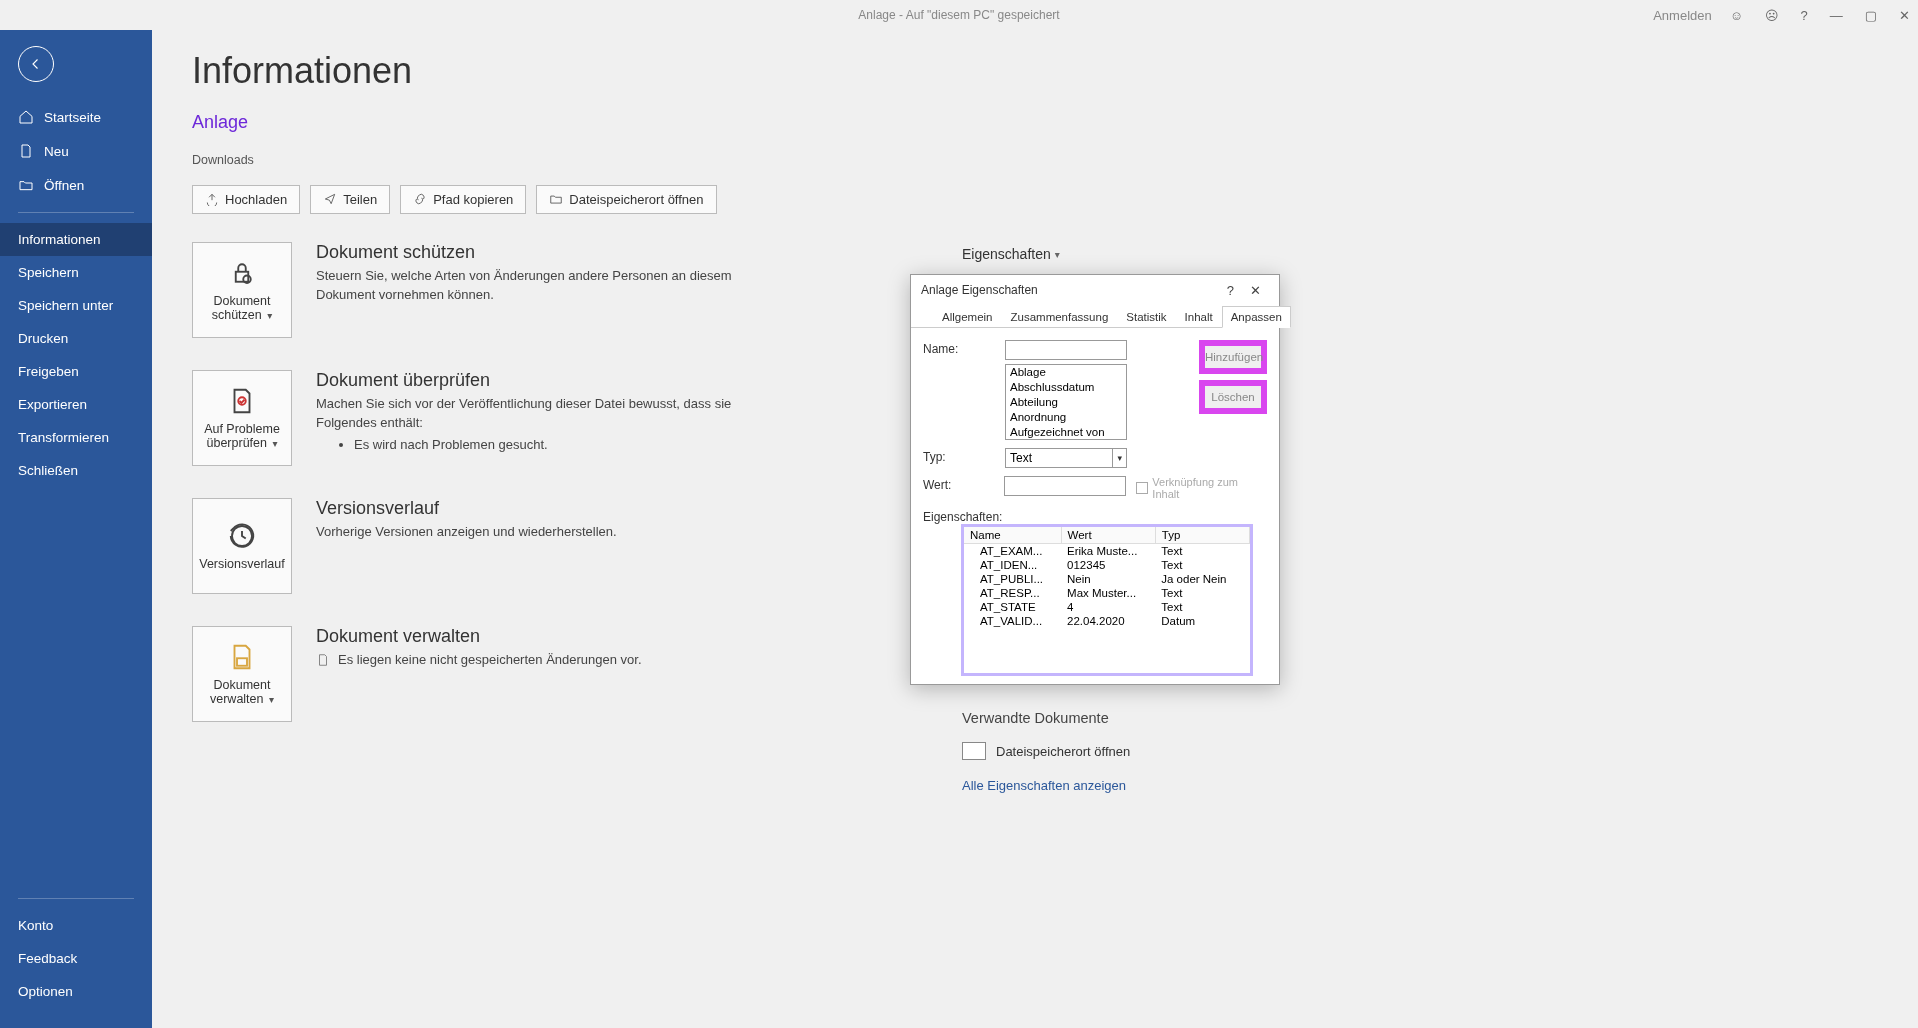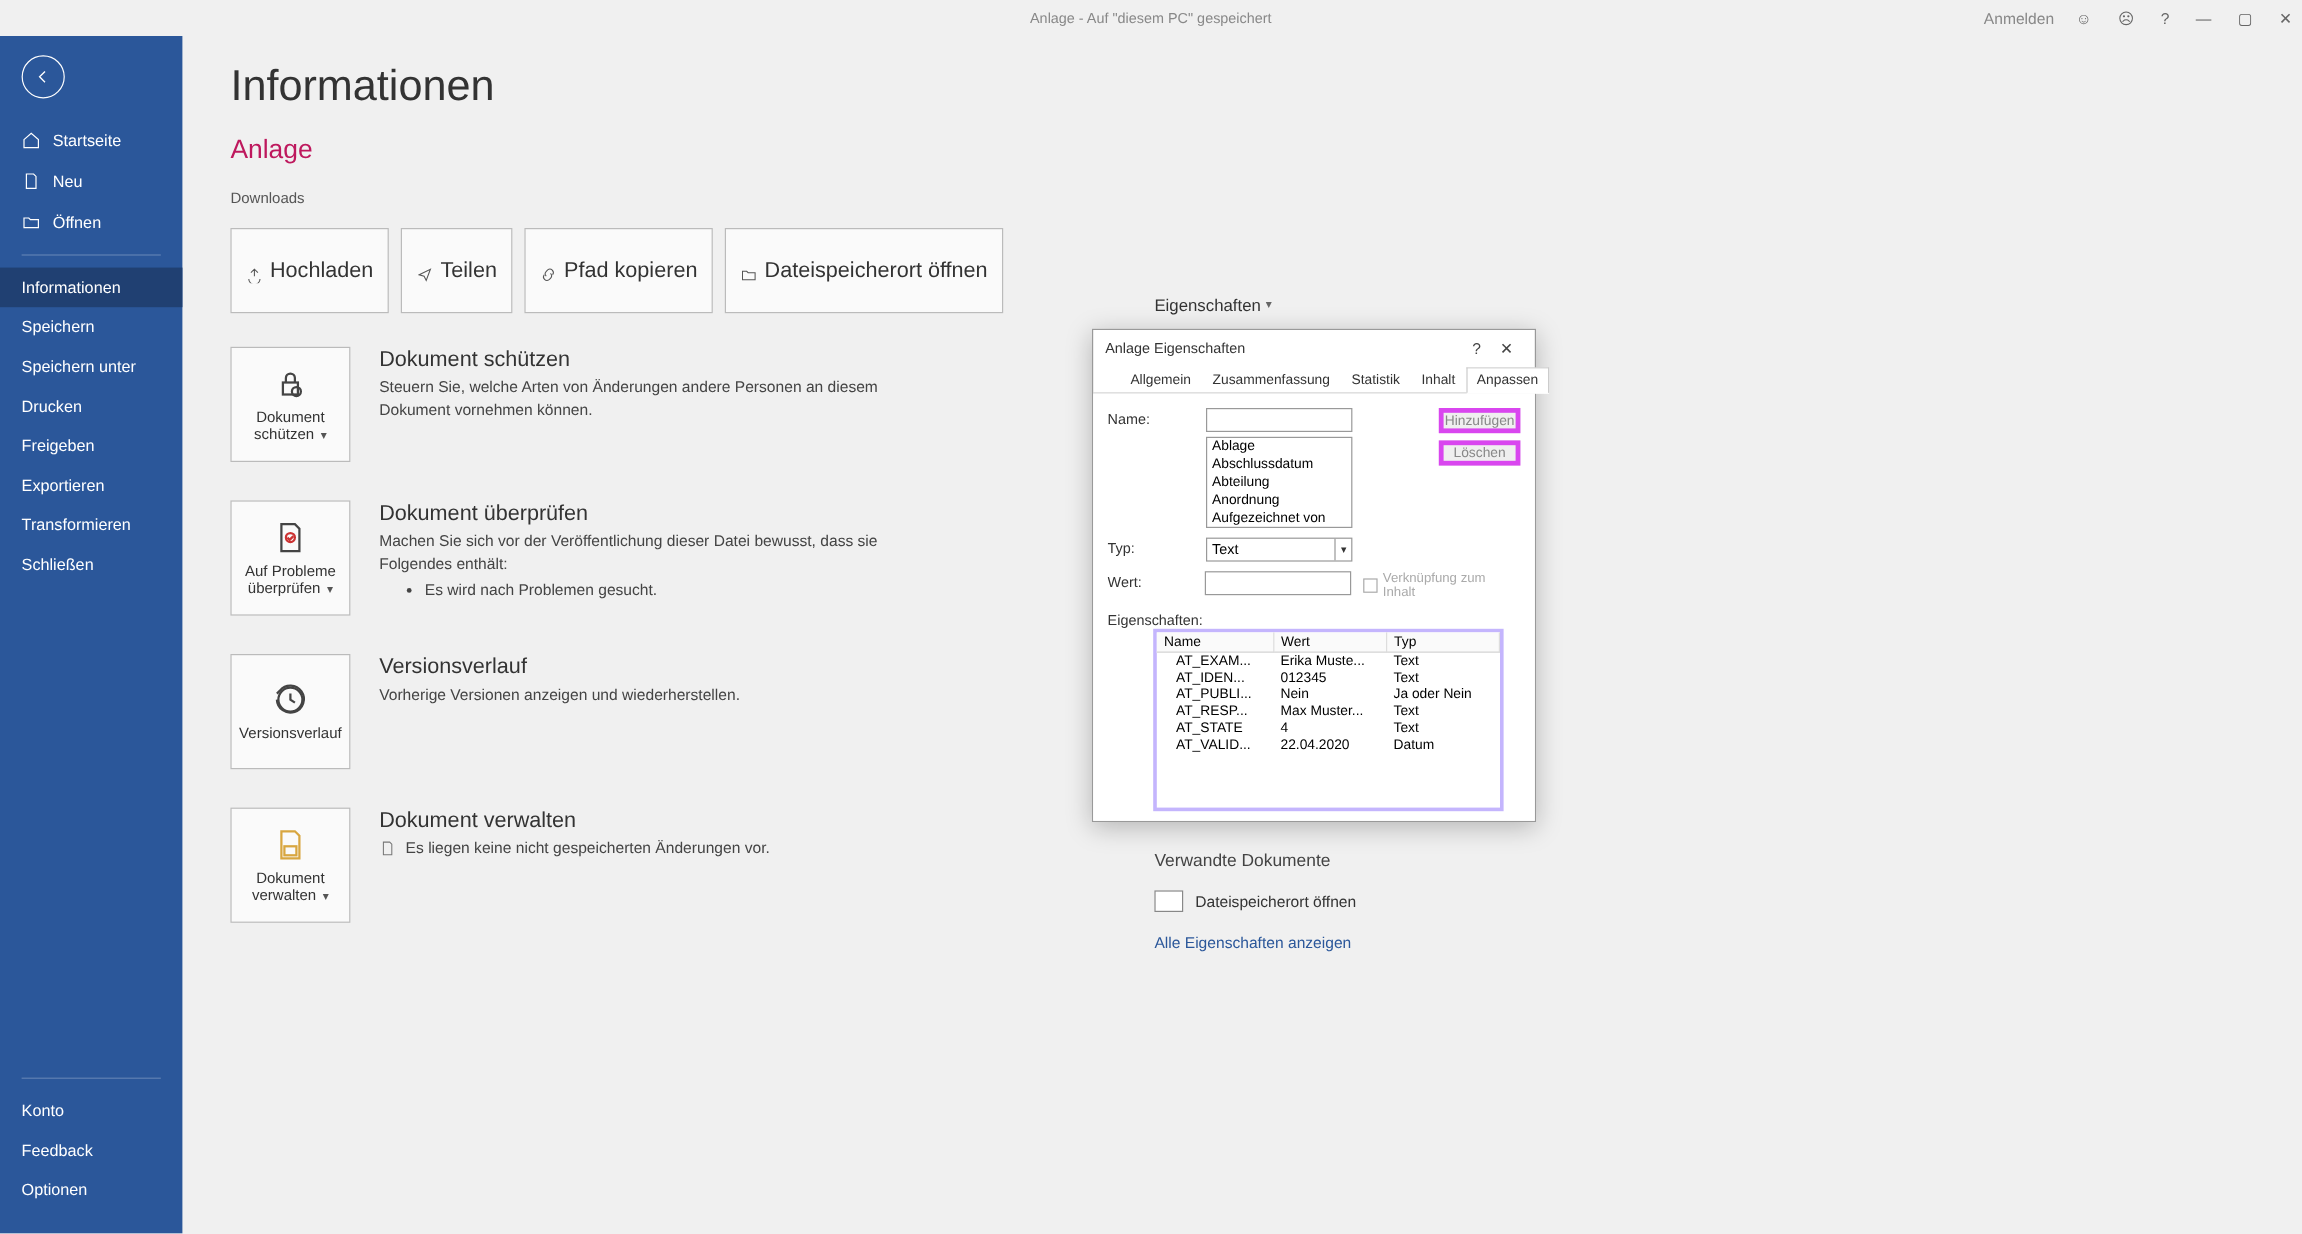--- a/index.html
+++ b/index.html
@@ -16,25 +16,25 @@
 .back-btn { width: 36px; height: 36px; border: 1.5px solid #fff; border-radius: 50%; margin: 6px 0 18px 18px; display:flex; align-items:center; justify-content:center; color:#fff; font-size:18px; }
 .side-item { display: flex; align-items: center; gap: 10px; padding: 9px 18px; font-size: 13.5px; cursor: default; }
 .side-item.active { background: #204072; }
 .side-sep { height: 1px; background: rgba(255,255,255,0.25); margin: 10px 18px; }
 .side-icon { width: 16px; height: 16px; display:inline-flex; align-items:center; justify-content:center; }
 .side-bottom { margin-top: auto; padding-bottom: 20px; }
 .side-bottom .side-sep { margin-bottom: 10px; }
 
 .main { flex: 1; padding: 20px 40px; position: relative; }
 .h1 { font-size: 36px; font-weight: 300; color: #333; margin-bottom: 20px; }
-.subhead { font-size: 22px; color: #be185d; margin-top: 6px; }
+.subhead { font-size: 18px; color: #6d28d9; margin-top: 6px; }
 .pathline { font-size: 12.5px; color: #555; margin-top: 20px; margin-bottom: 18px; }
 
 .actionbar { display: flex; gap: 10px; margin-bottom: 28px; }
-.actbtn { border: 1px solid #bbb; background: #fafafa; padding: 24px 12px; font-size: 18px; display: flex; align-items: flex-end; gap: 6px; color: #333; }
+.actbtn { border: 1px solid #bbb; background: #fafafa; padding: 6px 12px; font-size: 13px; display: flex; align-items: flex-start; gap: 6px; color: #333; }
 .actbtn svg, .actbtn .ic { width:14px; height:14px; }
 
 .inforow { display: flex; gap: 24px; margin-bottom: 32px; }
 .bigbtn { width: 100px; height: 96px; border: 1px solid #bbb; background: #fafafa; display: flex; flex-direction: column; align-items: center; justify-content: center; gap: 6px; text-align:center; font-size: 12.5px; color:#333; padding: 6px;}
 .bigbtn .caret::after { content: "▾"; font-size:10px; margin-left:2px; color:#555;}
 .bigicon { width: 30px; height: 30px; color:#444;}
 .rowtext { max-width: 460px; }
 .rowtext h3 { font-size: 18px; font-weight: 400; color: #333; margin-bottom: 4px; }
 .rowtext p { font-size: 13px; color: #444; line-height: 1.45; }
 .rowtext ul { font-size:13px; color:#444; margin: 4px 0 0 38px; }
@@ -60,21 +60,21 @@
 .dlg-body { padding: 12px 12px 8px 12px; background:#fff;}
 .frow { display:flex; align-items:flex-start; margin-bottom:8px; gap:10px;}
 .flabel { width: 72px; color:#333; padding-top:2px;}
 .finput { flex:1; height:20px; border:1px solid #999; padding:1px 4px; font-size:12px;}
 .listbox { width: 122px; height: 76px; border:1px solid #999; overflow-y:scroll; font-size:11.5px;}
 .listbox div { padding:0 4px; line-height:15px; }
 .select { width:122px; height:20px; border:1px solid #999; display:flex; align-items:center; padding:0 4px; justify-content:space-between; font-size:12px;}
 .select .arr { font-size:9px; color:#333; border-left:1px solid #999; padding-left:4px; height:100%; display:flex; align-items:center;}
 .chk { width:12px;height:12px;border:1px solid #aaa; display:inline-block; margin-right:4px; vertical-align:middle;}
 .btncol { display:flex; flex-direction:column; gap:6px;}
-.dlgbtn { width:68px; height:21px; border:4px solid #d946ef; background:#efefef; color:#888; font-size:11.5px;}
+.dlgbtn { width:68px; height:34px; border:6px solid #d946ef; background:#efefef; color:#888; font-size:11.5px;}
 .proptable { border:3px solid #c4b5fd; width: 292px; height:152px; margin-left:38px;}
 .proptable table { width:100%; border-collapse:collapse; font-size:11.5px; }
 .proptable th { text-align:left; font-weight:400; padding:2px 6px; border-right:1px solid #ddd; border-bottom:1px solid #ddd; background:#fafafa;}
 .proptable td { padding:1px 6px; white-space:nowrap; overflow:hidden; text-overflow:ellipsis; max-width:70px;}
 .proptable td:first-child { padding-left:16px;}
 .dlg-foot { display:flex; justify-content:flex-end; gap:10px; padding: 6px 10px 10px; background:#f7f7f7; border-top:1px solid #e5e5e5;}
 .footbtn { width:66px; height:22px; border:1px solid #999; background:#efefef; font-size:11.5px;}
 .footbtn.primary { border:1.5px solid #2b579a; background:#fff;}
 
 svg { stroke: currentColor; fill:none; stroke-width:1.5;}

